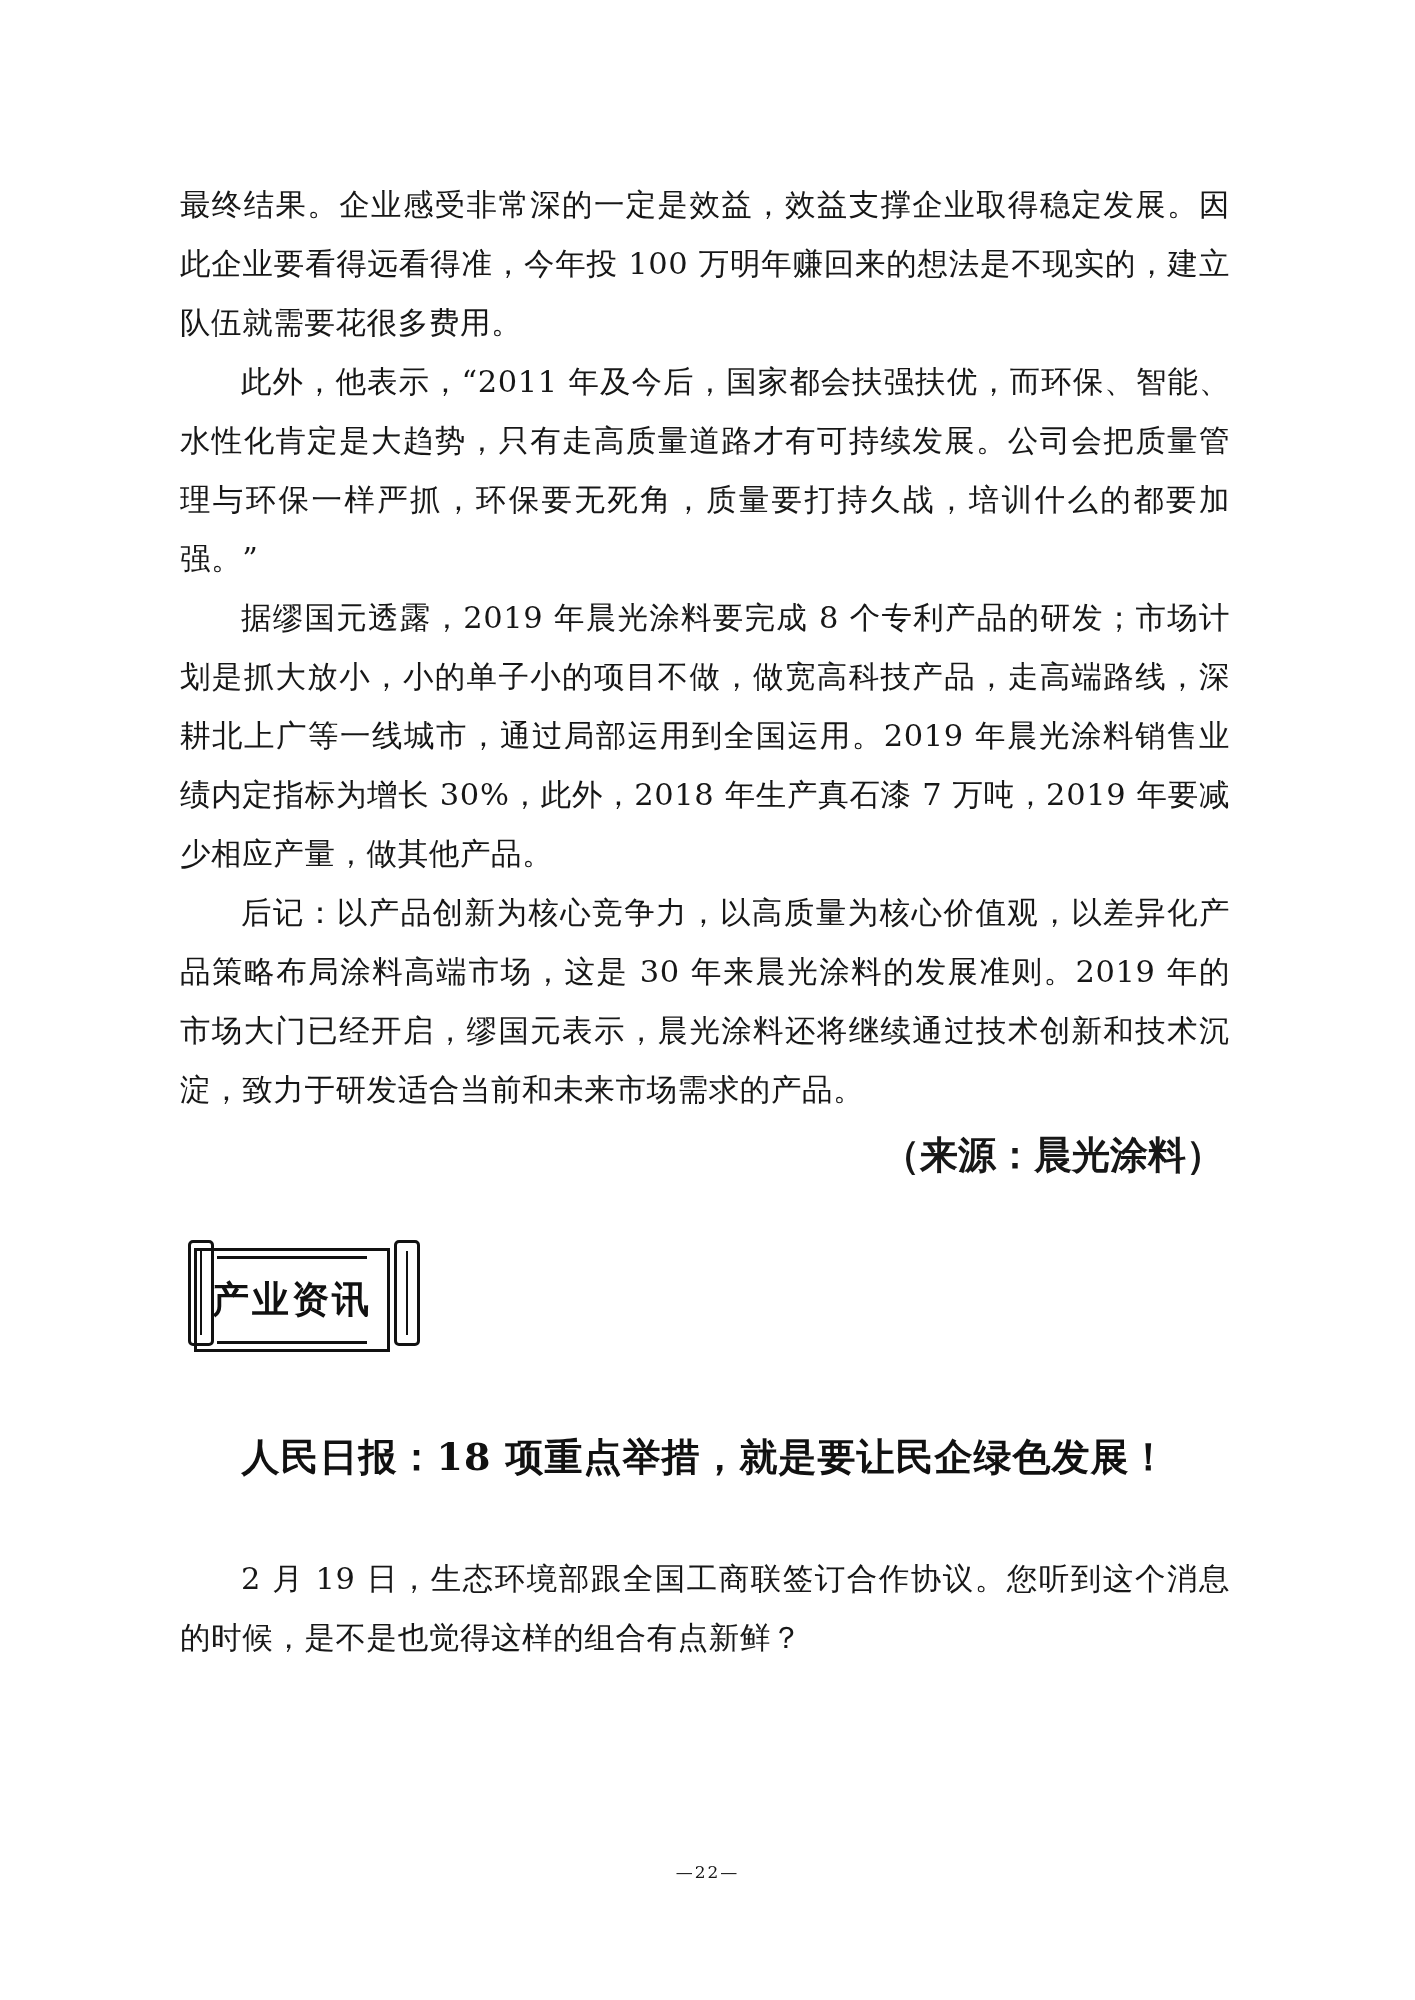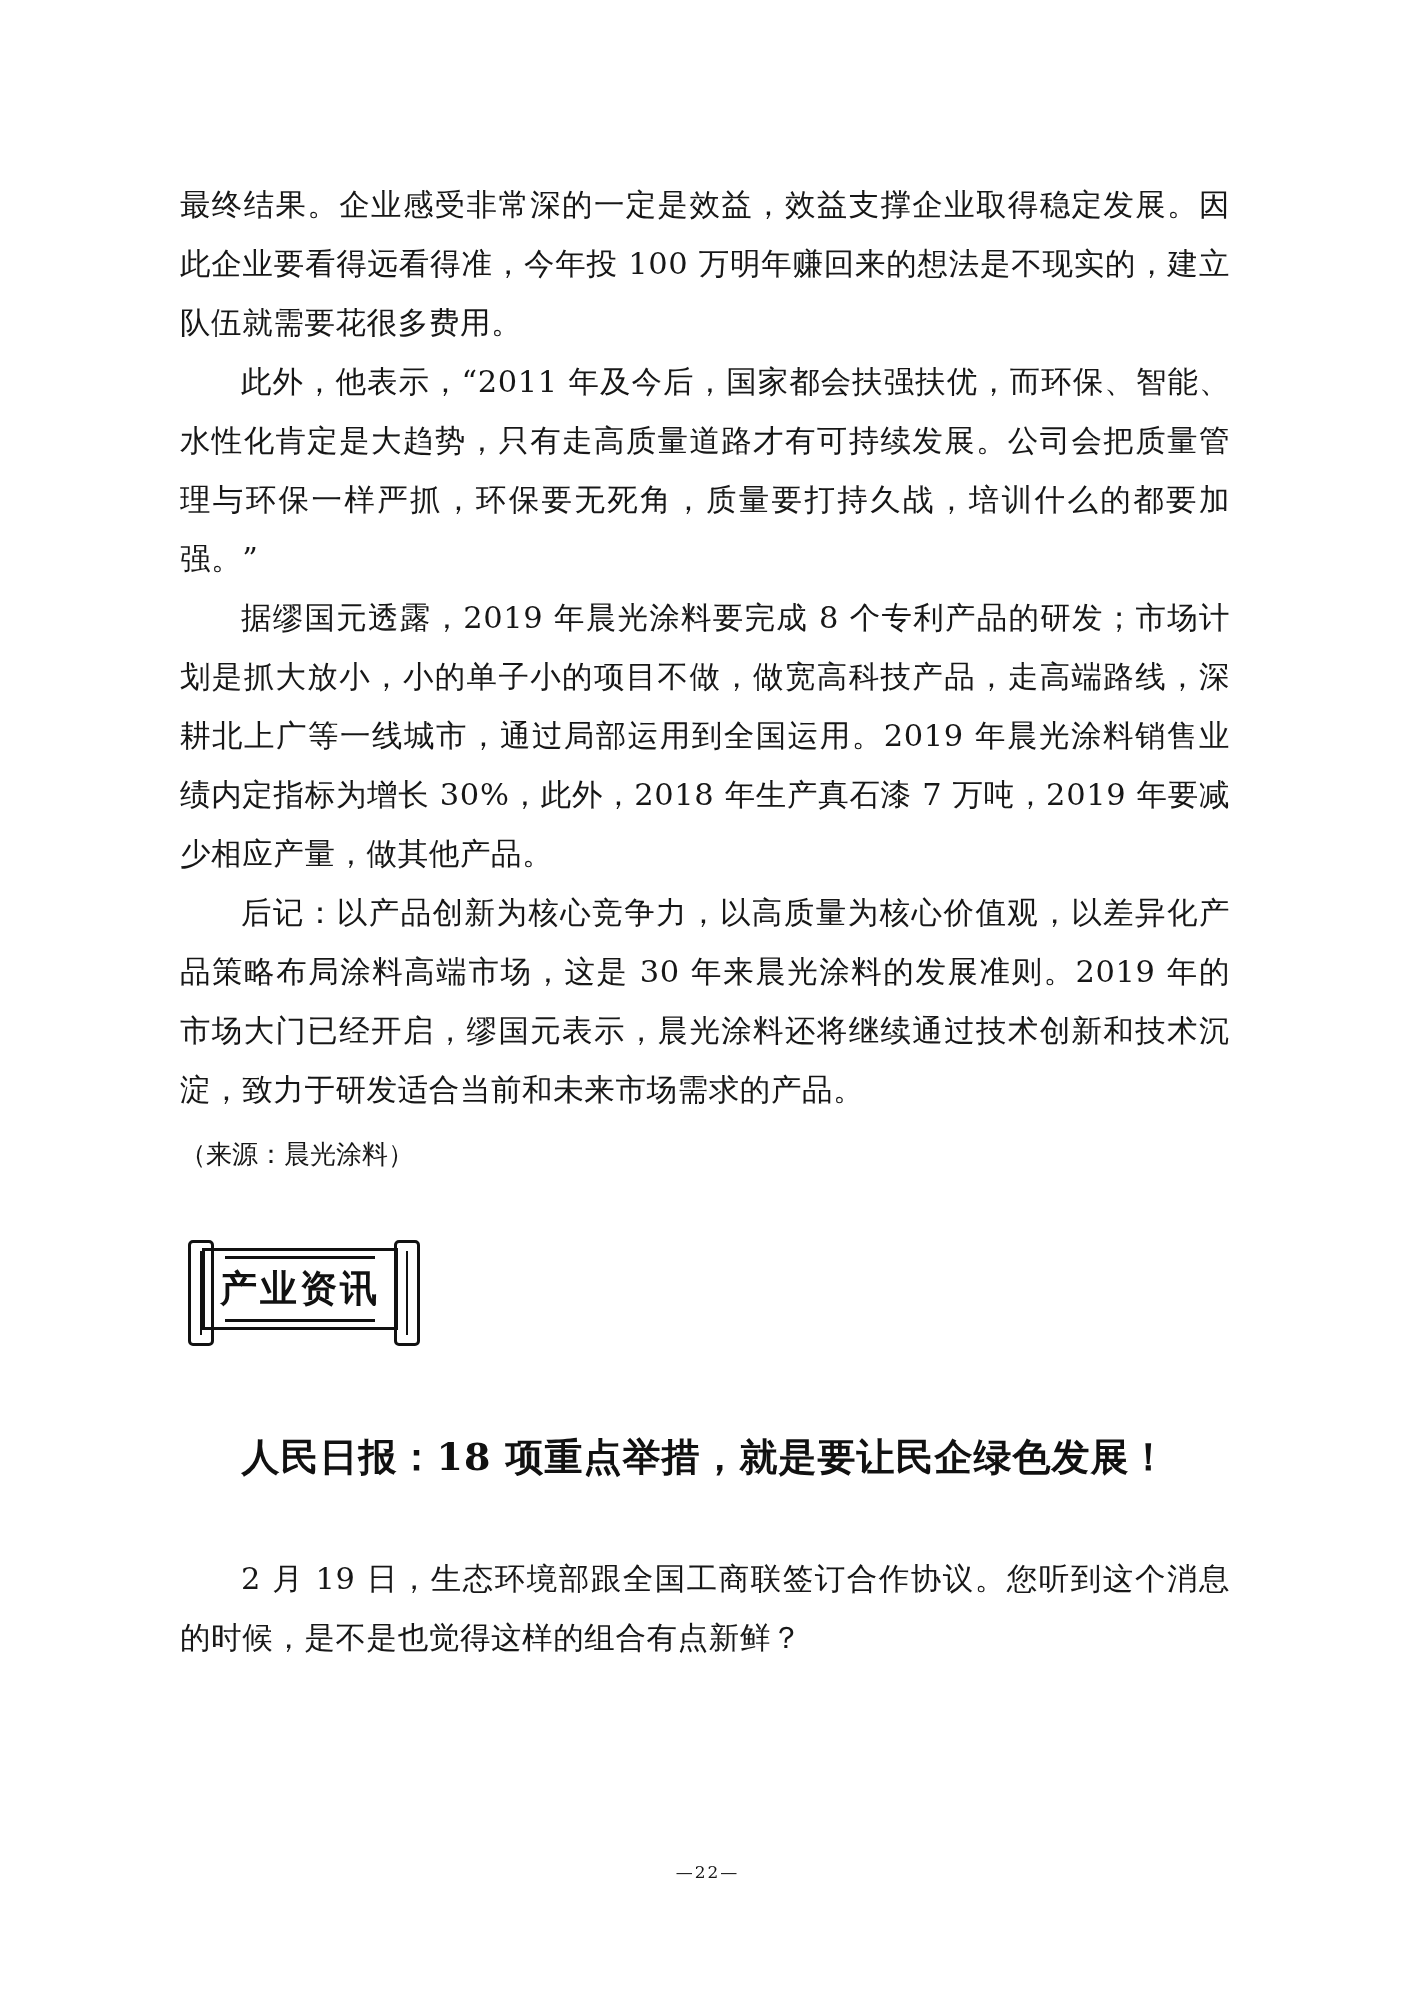--- a/index.html
+++ b/index.html
@@ -31,41 +31,43 @@
     color: #171717;
   }
   .para {
     text-indent: 2em;
     margin: 0 0 0 0;
   }
   .para.noindent {
     text-indent: 0;
   }
   .source-line {
-    font-size: 26px;
+    font-size: 38px;
     line-height: 59px;
+    text-align: right;
     margin-top: 6px;
     padding-right: 6px;
     color: #171717;
+    font-weight: bold;
   }
 
   
   .section-banner {
     margin-top: 56px;
     margin-left: 8px;
     position: relative;
     width: 232px;
     height: 108px;
   }
   .scroll-box {
     position: absolute;
-    left: 14px;
+    left: 6px;
     top: 8px;
     width: 196px;
-    height: 82px;
+    height: 104px;
     border: 3px solid #111;
     box-sizing: border-box;
     display: flex;
     align-items: center;
     justify-content: center;
   }
   .scroll-box .label {
     font-family: "DejaVu Serif", "Liberation Serif", serif;
     font-weight: 700;
     font-size: 37px;

